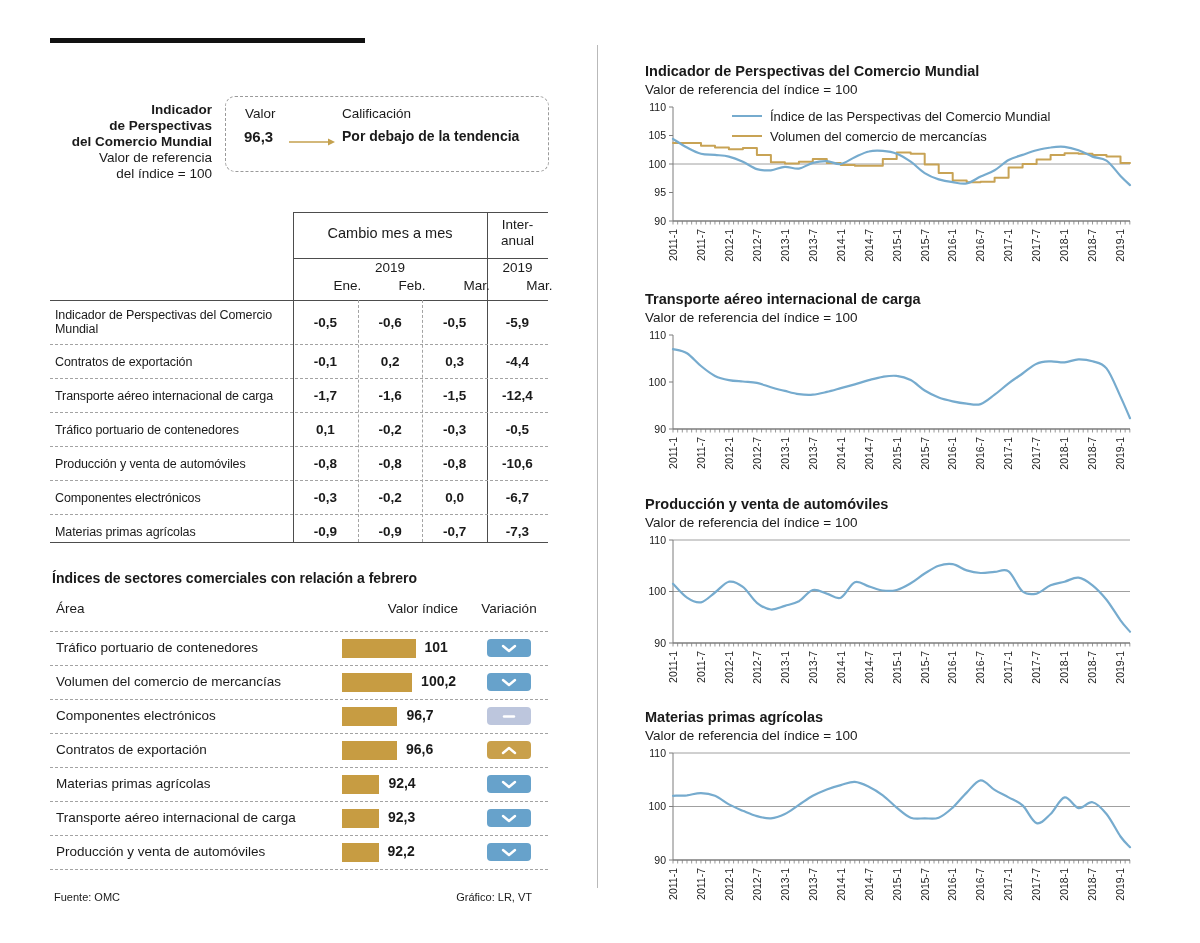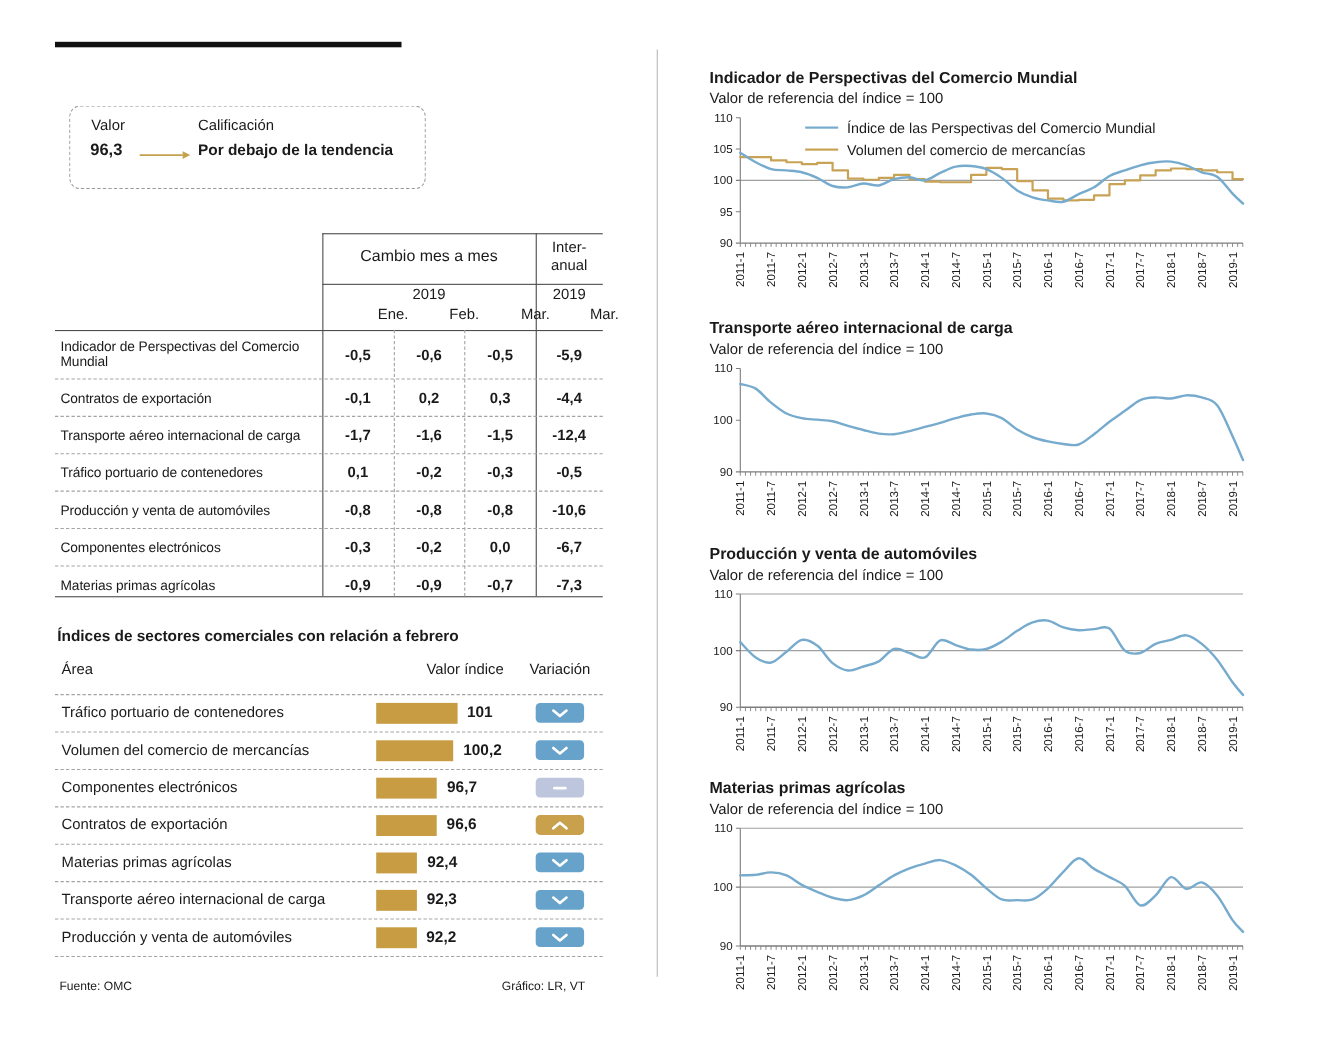--- a/index.html
+++ b/index.html
@@ -25,21 +25,21 @@
   
   .wtoi{position:absolute;top:174px;left:0;width:498px;height:331px;font-size:13px;}
   .wtoi .hline{position:absolute;height:1px;background:#4d4d4d;}
   .wtoi .vline{position:absolute;width:1px;background:#4d4d4d;top:0;height:330px;}
   .wtoi .vdash{position:absolute;width:0;border-left:1px dashed #a3a3a3;top:88px;height:242px;}
   .wtoi .corner{position:absolute;left:4px;top:16px;font-weight:bold;font-size:13.5px;line-height:17px;white-space:pre-line;}
   .wtoi .cambio{position:absolute;left:243px;width:194px;top:13px;text-align:center;font-size:14.5px;}
   .wtoi .inter{position:absolute;left:437px;width:61px;top:5px;text-align:center;font-size:13.5px;line-height:16px;white-space:pre-line;}
   .wtoi .gyear{position:absolute;left:243px;width:194px;top:48px;text-align:center;font-size:13.5px;}
   .wtoi .iyear{position:absolute;left:437px;width:61px;top:48px;text-align:center;font-size:13.5px;}
-  .wtoi .mrow{position:absolute;left:243px;top:66px;width:255px;display:grid;grid-template-columns:64.7px 64.7px 64.6px 61px;padding-left:32px;}
+  .wtoi .mrow{position:absolute;left:233px;top:66px;width:255px;display:grid;grid-template-columns:64.7px 64.7px 64.6px 61px;padding-left:32px;}
   .wtoi .mrow div{text-align:center;font-size:13.5px;}
   #wtoi-rows{position:absolute;left:0;top:88px;width:498px;}
   .wtoi-row{display:grid;grid-template-columns:243px 64.7px 64.7px 64.6px 61px;height:33px;}
   .wtoi-row.tall{height:44px;}
   .wtoi-row + .wtoi-row{border-top:1px dashed #a3a3a3;}
   .wtoi-row .lbl{display:flex;align-items:center;padding:0 3px 0 5px;font-size:12.5px;line-height:14px;letter-spacing:-0.1px;}
   .wtoi-row .num{display:flex;align-items:center;justify-content:center;font-weight:bold;font-size:13.5px;}
 
   
   .sector-title{position:absolute;top:532px;left:2px;font-weight:bold;font-size:14px;}
@@ -73,20 +73,27 @@
 
 <div id="page">
   <div class="divider"></div>
 
   <div id="left-col">
     <div class="masthead">
       <div class="masthead-bar"></div>
     </div>
 
     <div class="indicator">
+      <div class="ind-label">
+          <div class="b">Indicador</div>
+          <div class="b">de Perspectivas</div>
+          <div class="b">del Comercio Mundial</div>
+          <div>Valor de referencia</div>
+          <div>del índice = 100</div>
+        </div>
       <div class="ind-box">
         <span class="valor-label">Valor</span>
         <span class="calif-label">Calificación</span>
         <span class="valor-value">96,3</span>
         <span class="trend-arrow">
           <svg width="48" height="10" viewBox="0 0 48 10">
               <line x1="1" y1="5" x2="40" y2="5" stroke="#C4A14E" stroke-width="1.6"></line>
               <polygon points="40,1.5 47,5 40,8.5" fill="#C4A14E"></polygon>
             </svg>
         </span>

